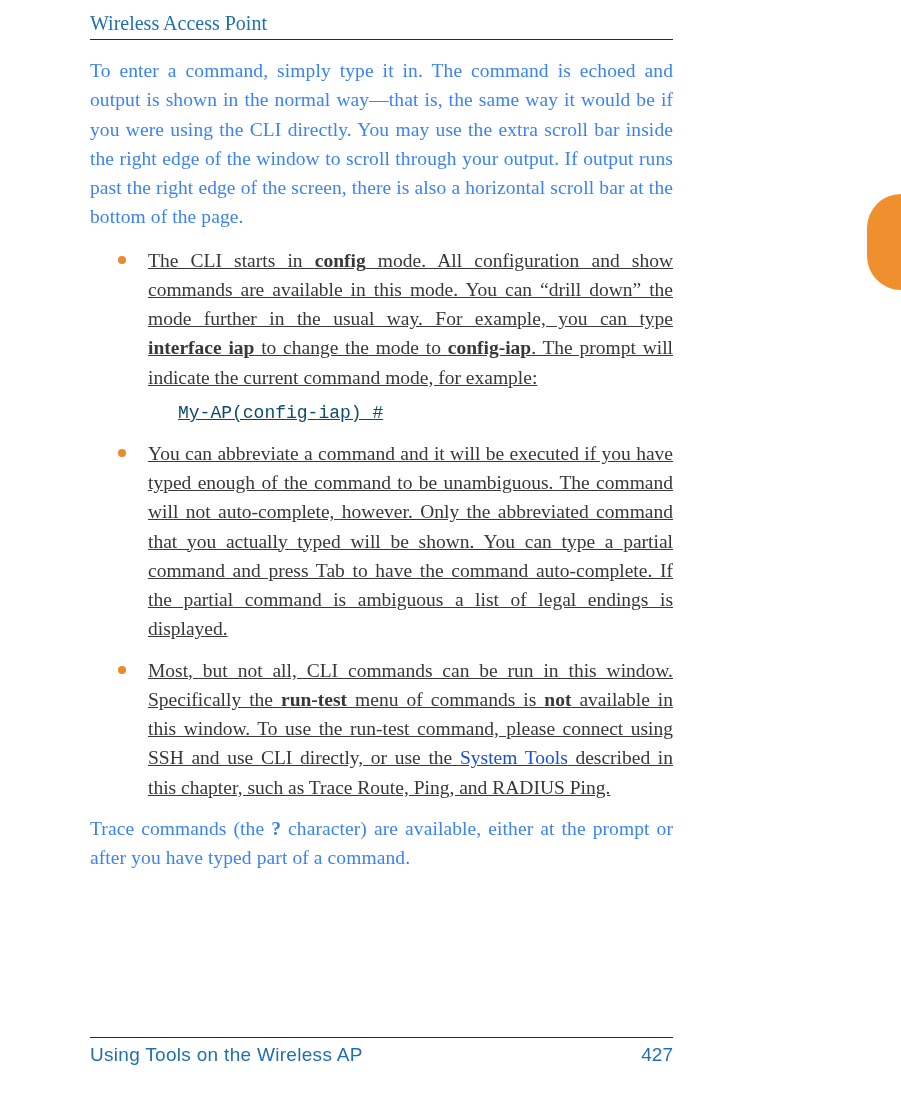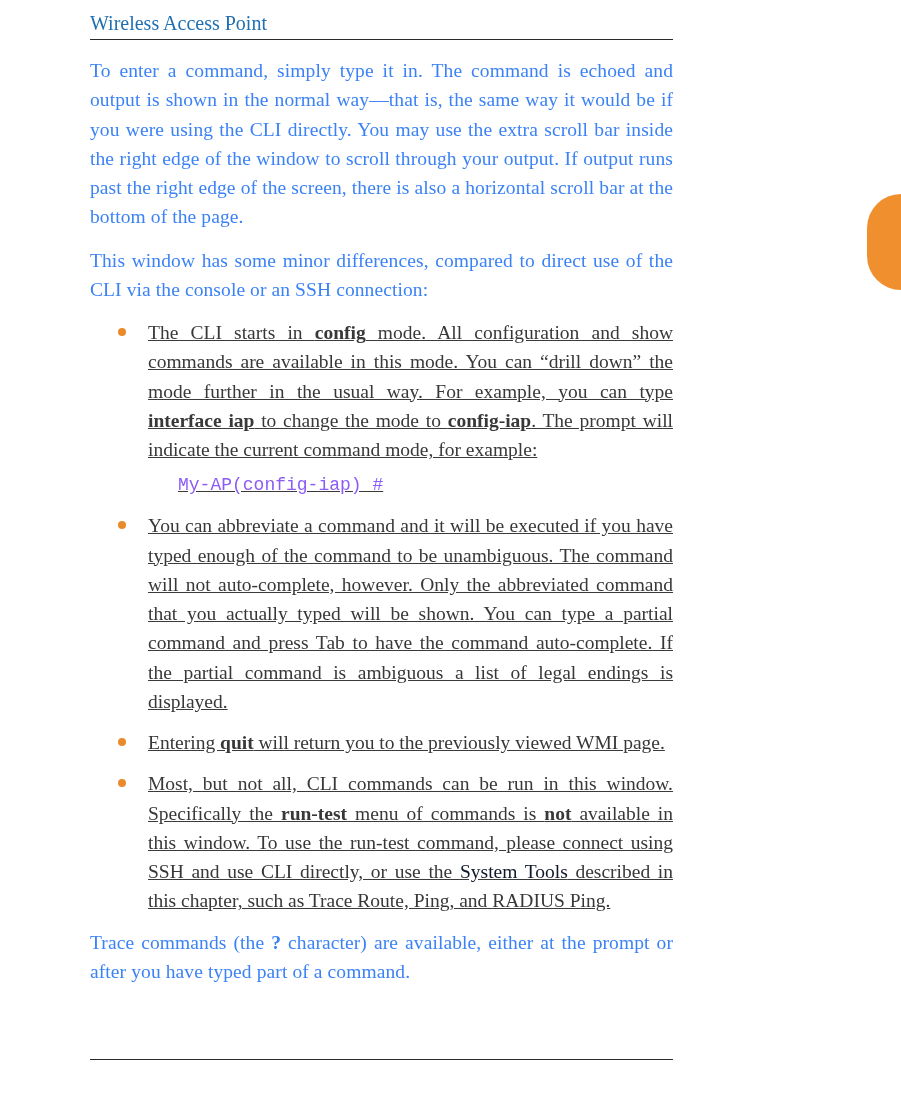--- a/index.html
+++ b/index.html
@@ -61,24 +61,24 @@
     width: 8px;
     height: 8px;
     border-radius: 50%;
     background: #e98b2b;
   }
   .mono {
     font-family: "Courier New", Courier, monospace;
     font-size: 18px;
     display: block;
     margin: 8px 0 4px 30px;
-    color: #8b5cf6;
+    color: #0c4a6e;
   }
   .bold { font-weight: bold; }
-  .link { color: #0f172a; }
+  .link { color: #1d4ed8; }
   .footer {
     position: absolute;
     left: 90px;
     right: 105px;
     bottom: 48px;
   }
   .footer-rule {
     border: none;
     border-top: 1px solid #2a2a2a;
     margin: 0 0 6px 0;
@@ -115,39 +115,39 @@
 
 <div class="page">
 
   <div class="header-title">Wireless Access Point</div>
   <hr class="header-rule">
 
   <p class="body-text">
     <span>To enter a command, simply type it in. The command is echoed and output is shown in the normal way</span><span>—</span><span>that is, the same way it would be if you were using the CLI directly. You may use the extra scroll bar inside the right edge of the window to scroll through your output. If output runs past the right edge of the screen, there is also a horizontal scroll bar at the bottom of the page.</span>
   </p>
 
-  <p class="body-text">This window has some minor differences, compared to direct use of the CLI via the console or an SSH connection:</p>
 
   <ul class="bullets">
     <li>
       <span>The CLI starts in </span><span class="bold">config</span><span> mode. All configuration and show commands are available in this mode. You can “drill down” the mode further in the usual way. For example, you can type </span><span class="bold">interface iap</span><span> to change the mode to </span><span class="bold">config-iap</span><span>. The prompt will indicate the current command mode, for example:</span>
       <span class="mono">My-AP(config-iap) #</span>
     </li>
     <li>You can abbreviate a command and it will be executed if you have typed enough of the command to be unambiguous. The command will not auto-complete, however. Only the abbreviated command that you actually typed will be shown. You can type a partial command and press Tab to have the command auto-complete. If the partial command is ambiguous a list of legal endings is displayed.</li>
-    <li>
-      <span>Entering </span><span class="bold">quit</span><span> will return you to the previously viewed WMI page.</span>
-    </li>
     <li>
       <span>Most, but not all, CLI commands can be run in this window. Specifically the </span><span class="bold">run-test</span><span> menu of commands is </span><span class="bold">not</span><span> available in this window. To use the run-test command, please connect using SSH and use CLI directly, or use the </span><span class="link">System Tools</span><span> described in this chapter, such as Trace Route, Ping, and RADIUS Ping.</span>
     </li>
   </ul>
 
   <p class="body-text">
     <span>Trace commands (the </span><span class="bold">?</span><span> character) are available, either at the prompt or after you have typed part of a command.</span>
   </p>
 
   <div class="footer">
     <hr class="footer-rule">
+    <div class="footer-row">
+      <div class="footer-left">Using Tools on the Wireless AP</div>
+      <div class="footer-right">427</div>
+    </div>
   </div>
 
 </div>
 
 <div class="tab"></div>
 
 </body></html>

